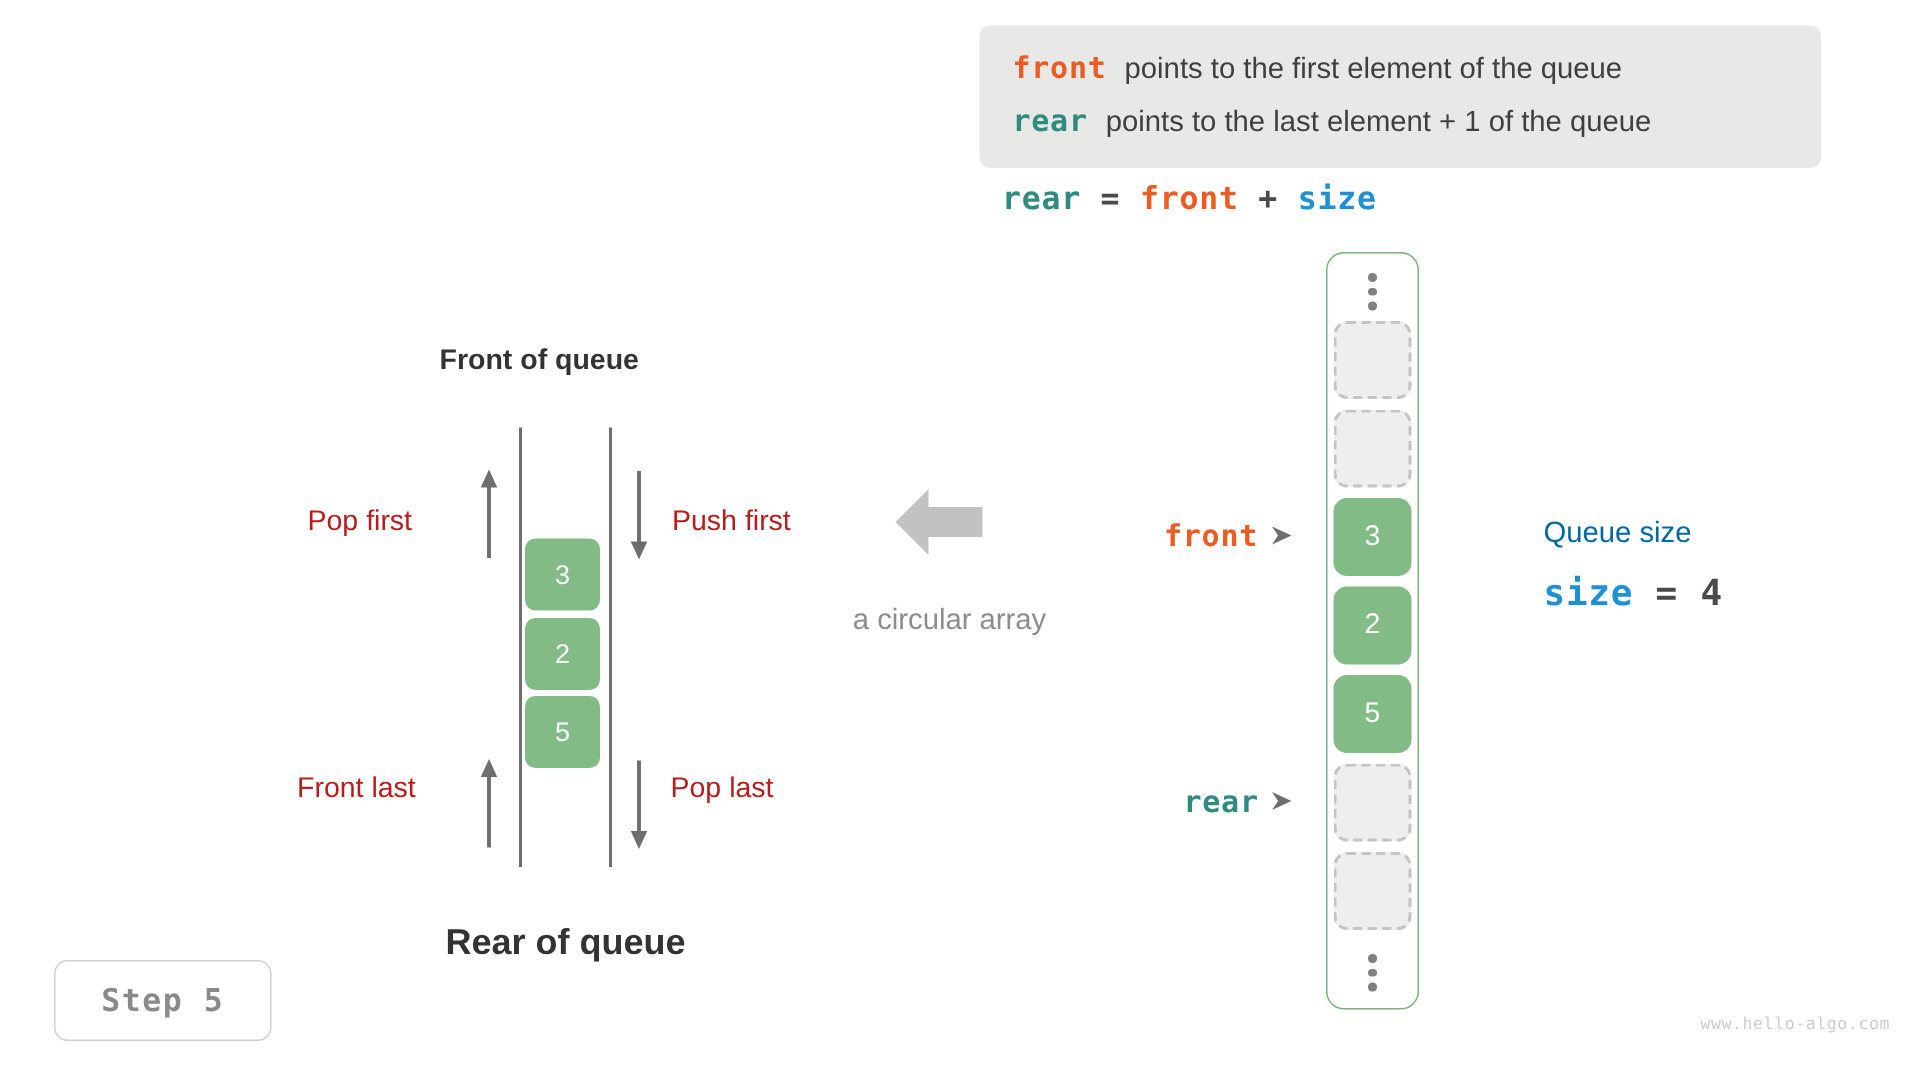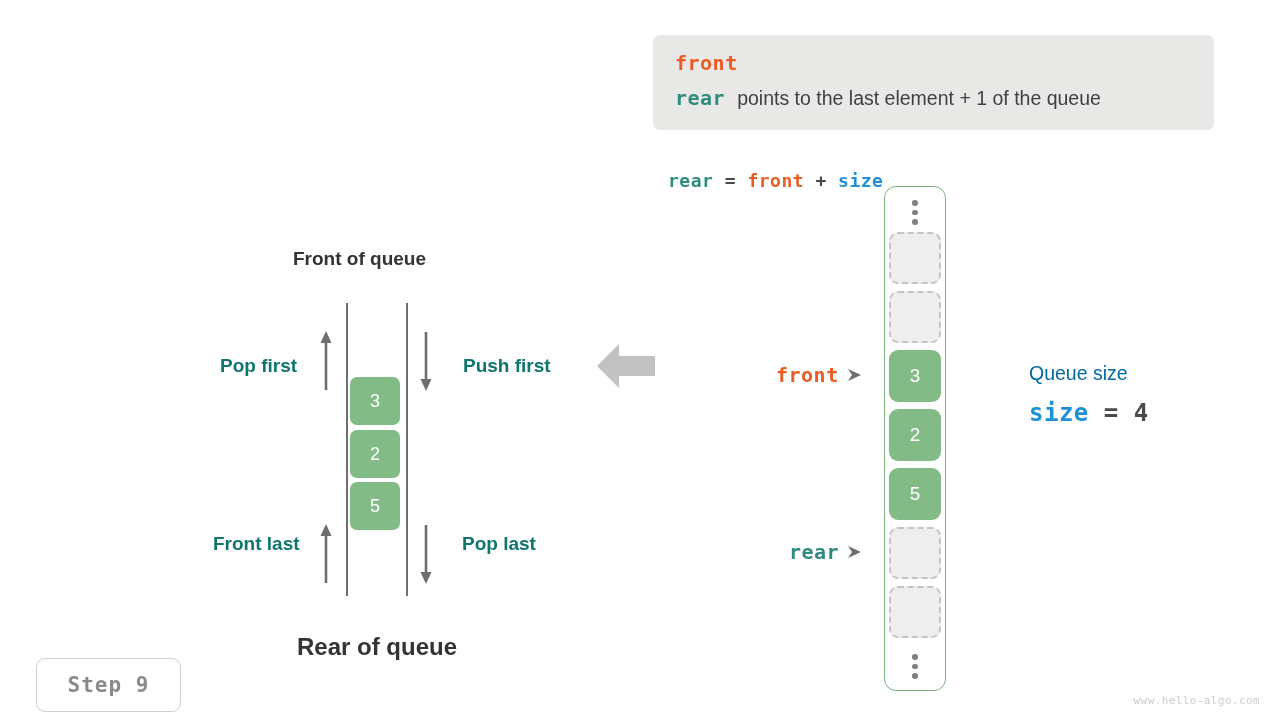--- a/index.html
+++ b/index.html
@@ -9,21 +9,21 @@
   body {
     width: 1280px;
     height: 720px;
     background: #ffffff;
     font-family: "Liberation Sans", sans-serif;
     overflow: hidden;
     position: relative;
   }
   .stage {
     position: absolute;
-    left: 0; top: 18px;
+    left: 0; top: 0;
     width: 1280px;
     height: 676px;
   }
 
   
   #legend-box {
     position: absolute;
     left: 653px;
     top: 17px;
     width: 561px;
@@ -52,25 +52,24 @@
   .kw-size  { color: #1e90d8; }
   .legend-text { margin-left: 12px; font-size: 19.5px; color: #3f3f3f; }
 
   
   #equation {
     position: absolute;
     left: 668px;
     top: 120px;
     font-family: "DejaVu Sans Mono", monospace;
     font-weight: bold;
-    font-size: 18px;
+    font-size: 21px;
     color: #4a4a4a;
     letter-spacing: 0.5px;
     white-space: pre;
-    margin-top: 32px;
   }
 
   
   #deque-title-front {
     position: absolute;
     left: 293px;
     top: 230px;
     font-size: 19px;
     font-weight: bold;
     color: #333333;
@@ -106,24 +105,23 @@
     font-size: 18px;
     display: flex;
     align-items: center;
     justify-content: center;
     box-sizing: border-box;
   }
 
   .op-label {
     position: absolute;
     font-size: 19px;
-    font-weight: bold;
-    color: #0f766e;
-    white-space: nowrap;
-    margin-left: 15px;
+    font-weight: normal;
+    color: #b91c1c;
+    white-space: nowrap;
   }
   #label-pop-first  { left: 205px; top: 337px; }
   #label-push-first { left: 448px; top: 337px; }
   #label-push-last  { left: 198px; top: 515px; }
   #label-pop-last   { left: 447px; top: 515px; }
 
   .op-arrow { position: absolute; }
 
   #caption-center {
     position: absolute;
@@ -258,20 +256,21 @@
   }
 </style>
 </head>
 <body>
 
 <div class="stage">
 
   <div id="legend-box">
     <div class="legend-row">
       <span class="kw kw-front">front</span>
+      <span class="legend-text">points to the first element of the queue</span>
     </div>
     <div class="legend-row">
       <span class="kw kw-rear">rear</span>
       <span class="legend-text">points to the last element + 1 of the queue</span>
     </div>
   </div>
 
   <div id="equation"><span class="kw-rear">rear</span><span> = </span><span class="kw-front">front</span><span> + </span><span class="kw-size">size</span></div>
 
   <div id="deque-title-front">Front of queue</div>
@@ -304,20 +303,21 @@
   <svg class="op-arrow" style="left:416px; top:505px;" width="20" height="62">
     <line x1="10" y1="2" x2="10" y2="52" stroke="#6e6e6e" stroke-width="2.6"></line>
     <polygon points="10,61 4.5,49 15.5,49" fill="#6e6e6e"></polygon>
   </svg>
 
   <svg id="big-gray-arrow" width="62" height="52">
     <polygon points="2,26 24,4 24,16 60,16 60,36 24,36 24,48" fill="#c2c2c2"></polygon>
   </svg>
 
   <div id="caption-center">
+    <div>a circular array</div>
   </div>
 
   <div id="array-container"></div>
 
   <div class="dots" id="dots-top">
     <span class="dot"></span>
     <span class="dot"></span>
     <span class="dot"></span>
   </div>
   <div class="dots" id="dots-bottom">
@@ -343,17 +343,17 @@
   <div class="ptr-label" id="ptr-rear">
     <span>rear</span>
     <svg width="16" height="14">
       <polygon points="1,1 14,7 1,13 5,7" fill="#6e6e6e"></polygon>
     </svg>
   </div>
 
   <div id="queue-size-label">Queue size</div>
   <div id="queue-size-value"><span class="kw-size">size</span><span> = </span><span>4</span></div>
 
-  <div id="step-badge">Step  9</div>
+  <div id="step-badge">Step  5</div>
 
   <div id="watermark">www.hello-algo.com</div>
 
 </div>
 
 </body></html>

